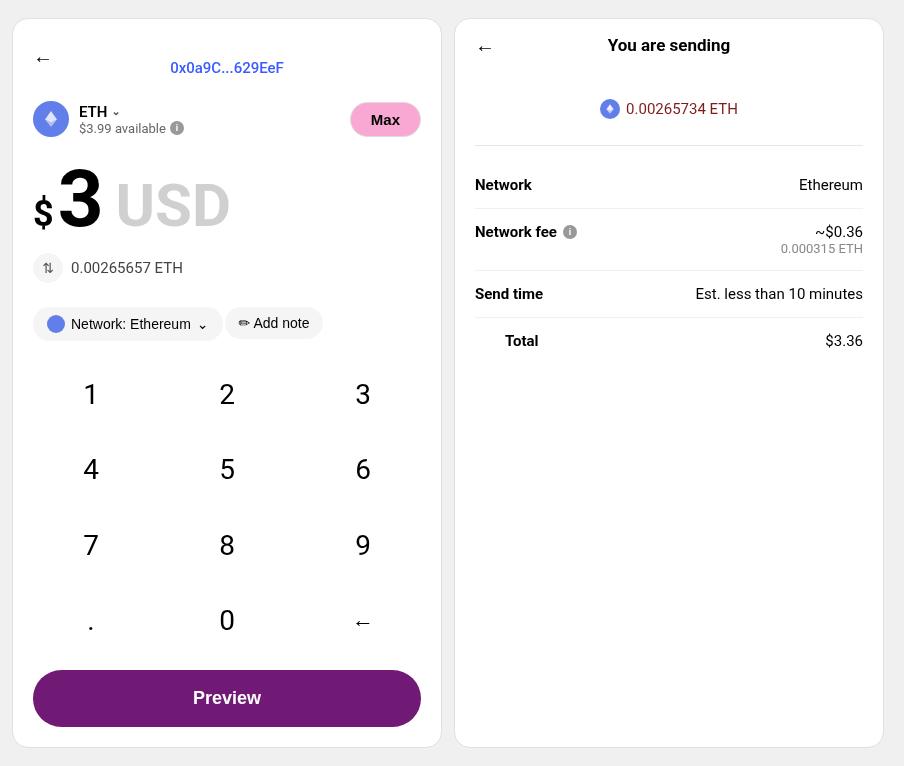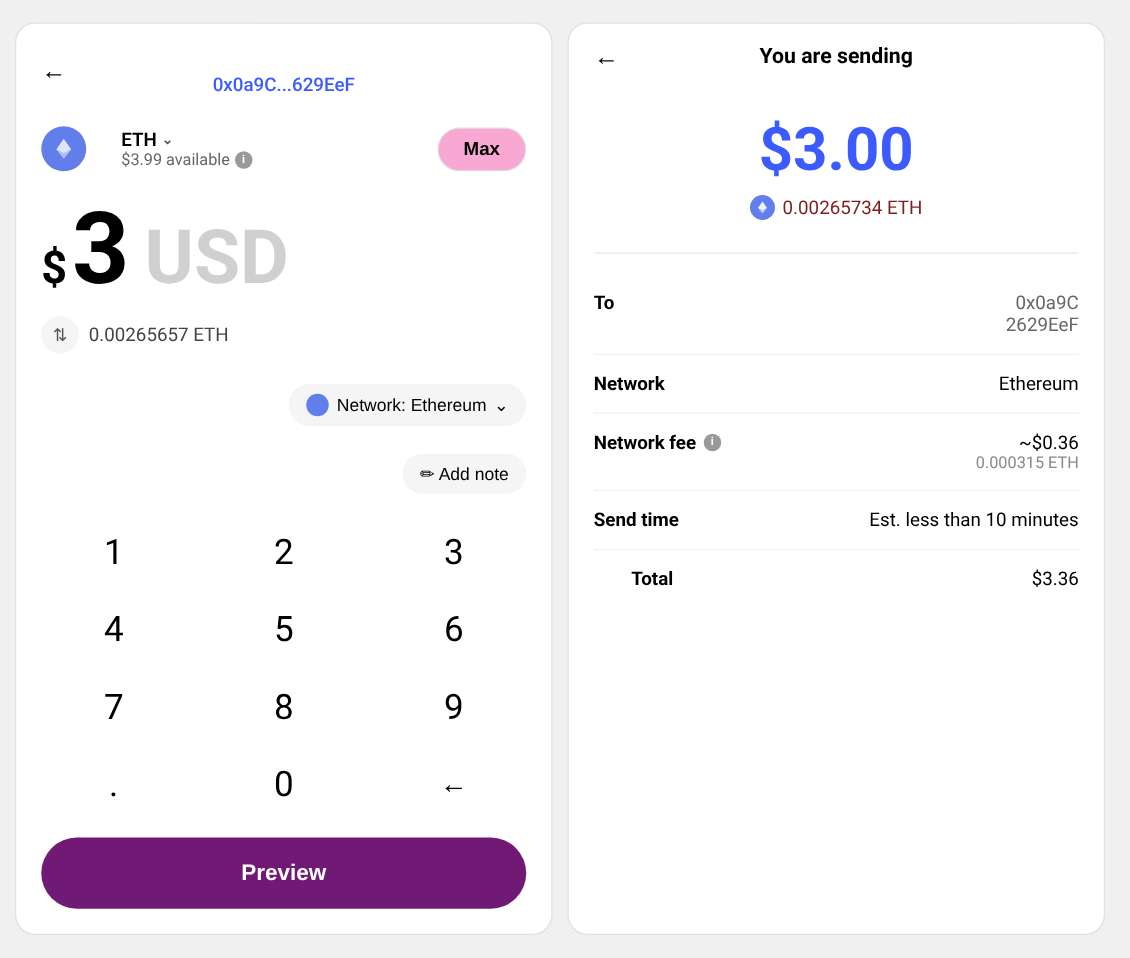--- a/index.html
+++ b/index.html
@@ -58,21 +58,21 @@
 
     .token-row {
       display: flex;
       align-items: center;
       justify-content: space-between;
       padding: 8px 20px 12px;
     }
     .token-info {
       display: flex;
       align-items: center;
-      gap: 28px;
+      gap: 10px;
     }
     .eth-icon {
       width: 36px;
       height: 36px;
       background: #627EEA;
       border-radius: 50%;
       display: flex;
       align-items: center;
       justify-content: center;
     }
@@ -169,24 +169,23 @@
       color: #555;
     }
     .eth-amount-text {
       font-size: 15px;
       color: #444;
     }
 
     
     .options-row {
       display: flex;
-      align-items: flex-end;
-      gap: 22px;
+      align-items: flex-start;
+      gap: 2px;
       padding: 8px 20px 16px;
-      flex-direction: column;
     }
     .network-btn {
       display: flex;
       align-items: center;
       gap: 6px;
       padding: 8px 14px;
       background: #f5f5f5;
       border-radius: 20px;
       border: none;
       cursor: pointer;
@@ -430,43 +429,35 @@
   </div>
 
   <div class="panel panel-right">
 
     <div class="right-header">
       <span class="right-back">←</span>
       <span class="right-title">You are sending</span>
     </div>
 
     <div class="sending-amount">
-      <div class="usd-big">$3.00</div>
       <div class="eth-sub">
         <div class="eth-sub-icon">
           <svg width="12" height="12" viewBox="0 0 20 20" fill="none">
             <path d="M10 2L4 10.5L10 13.5L16 10.5L10 2Z" fill="white" opacity="0.9"></path>
             <path d="M10 13.5L4 10.5L10 18L16 10.5L10 13.5Z" fill="white" opacity="0.6"></path>
           </svg>
         </div>
         <span>0.00265734 ETH</span>
       </div>
     </div>
 
     <div class="divider"></div>
 
     <div class="details-section">
 
-      <div class="detail-row">
-        <div class="detail-label">To</div>
-        <div class="to-address">
-          <div>0x0a9C</div>
-          <div>2629EeF</div>
-        </div>
-      </div>
 
       <div class="detail-row">
         <div class="detail-label">Network</div>
         <div class="detail-value">Ethereum</div>
       </div>
 
       <div class="detail-row">
         <div class="detail-label">
           <span>Network fee</span>
           <span class="info-icon">i</span>

